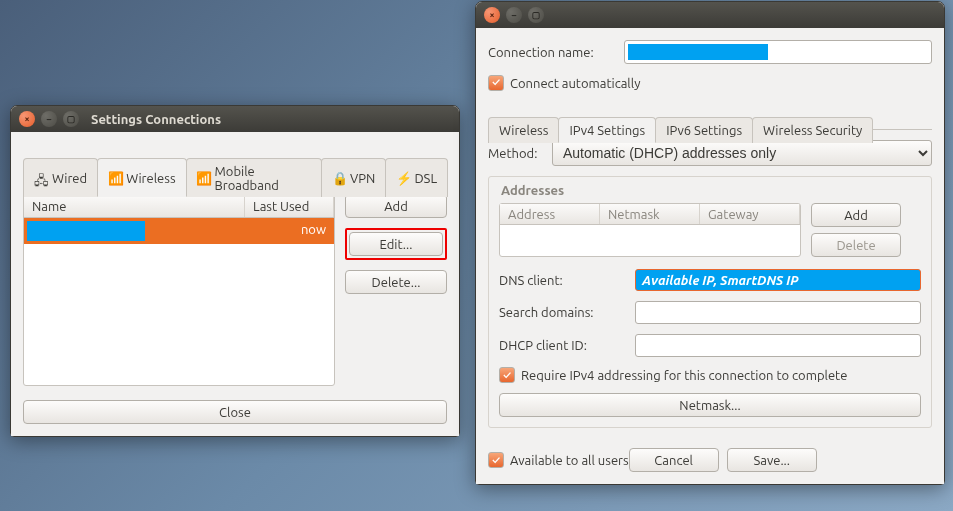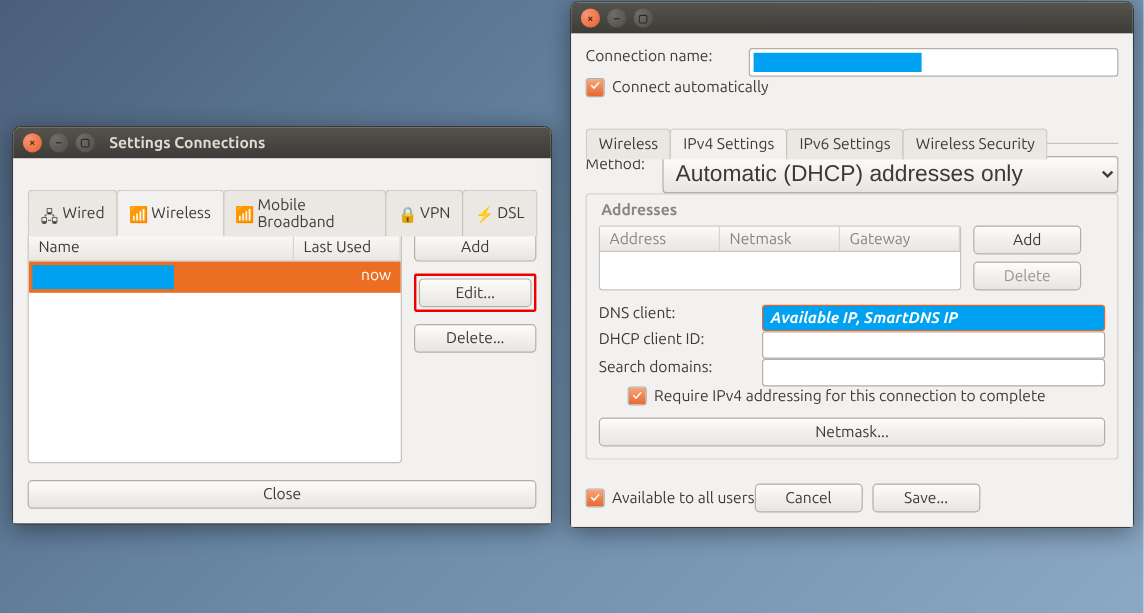--- a/index.html
+++ b/index.html
@@ -25,33 +25,33 @@
 #win-a{left:10px;top:105px;width:448px}
 #win-a .conn-table{border:1px solid #c7c3bd;background:#fff;height:190px;width:322px;border-radius:3px;overflow:hidden}
 #win-a .th{display:flex;background:linear-gradient(#fbfaf9,#e9e6e2);border-bottom:1px solid #c7c3bd}
 #win-a .th div{padding:4px 8px;border-right:1px solid #d7d3cd}
 #win-a .row{display:flex;background:#eb6e22;color:#fff}
 #win-a .name-cell{width:118px;height:20px;background:#00a1f1;margin:3px}
 #win-a .btn-col{display:flex;flex-direction:column;gap:10px;margin-left:10px}
 #win-a .edit-hl{border:2px solid #e00;padding:2px;border-radius:2px}
 
 #win-b{left:475px;top:1px;width:468px}
-#win-b .form-row{display:flex;gap:8px}
+#win-b .form-row{display:flex;align-items:center;margin-bottom:10px;gap:8px}
 #win-b .label{width:128px}
 #win-b .conn-name-val{flex:1;border:1px solid #b3afa8;background:#fff;border-radius:3px;height:22px;display:flex;align-items:center;padding:0 3px}
 #win-b .masked{background:#00a1f1;height:16px;width:140px}
 #win-b .addr-frame{border:1px solid #d7d3cd;border-radius:3px;padding:8px 10px 10px 10px;margin-bottom:12px}
 #win-b .addr-title{color:#8a867f;font-weight:bold;margin:-2px 0 6px 2px}
 #win-b .addr-table{border:1px solid #c7c3bd;background:#fff;border-radius:3px;width:300px}
 #win-b .addr-th{display:flex;background:linear-gradient(#fbfaf9,#e9e6e2);border-bottom:1px solid #c7c3bd}
 #win-b .addr-th div{flex:1;padding:3px 8px;border-right:1px solid #d7d3cd;color:#8a867f}
 #win-b .addr-body{height:22px}
 #win-b .dns-input{flex:1;border:1px solid #e8672f;background:#00a1f1;color:#fff;font-style:italic;font-weight:bold;padding:3px 6px;border-radius:3px}
 #win-b .footer{display:flex;align-items:center;margin-top:20px}
-select.method{flex:1;border:1px solid #b3afa8;border-radius:3px;padding:3px 6px;background:linear-gradient(#fdfcfb,#e8e5e1);font-size:19px;color:#3c3b37}
+select.method{flex:1;border:1px solid #b3afa8;border-radius:3px;padding:3px 6px;background:linear-gradient(#fdfcfb,#e8e5e1);font-size:14px;color:#3c3b37}
 </style>
 </head>
 <body>
 
 <div class="window" id="win-a">
   <div class="titlebar">
     <div class="win-controls">
       <div class="win-btn btn-close">×</div>
       <div class="win-btn btn-min">–</div>
       <div class="win-btn btn-max">▢</div>
@@ -156,28 +156,28 @@
           <div class="btn">Add</div>
           <div class="btn" style="color:#9b978f">Delete</div>
         </div>
       </div>
 
       <div class="form-row">
         <span class="label">DNS client:</span>
         <div class="dns-input">Available IP, SmartDNS IP</div>
       </div>
       <div class="form-row">
+        <span class="label">Search domains:</span>
+        <input class="input" style="flex: 1 1 0%;" value="">
+      </div>
+      <div class="form-row">
         <span class="label">DHCP client ID:</span>
         <input class="input" style="flex: 1 1 0%;" value="">
       </div>
-      <div class="form-row">
-        <span class="label">Search domains:</span>
-        <input class="input" style="flex: 1 1 0%;" value="">
-      </div>
-      <label class="checkbox" style="margin-left:24px">
+      <label class="checkbox" style="margin-left:0">
         <span class="checkbox-box checked"></span>
         <span>Require IPv4 addressing for this connection to complete</span>
       </label>
       <div style="text-align:right;margin-top:10px">
         <div class="btn">Netmask...</div>
       </div>
     </div>
 
     <div class="footer">
       <label class="checkbox">

